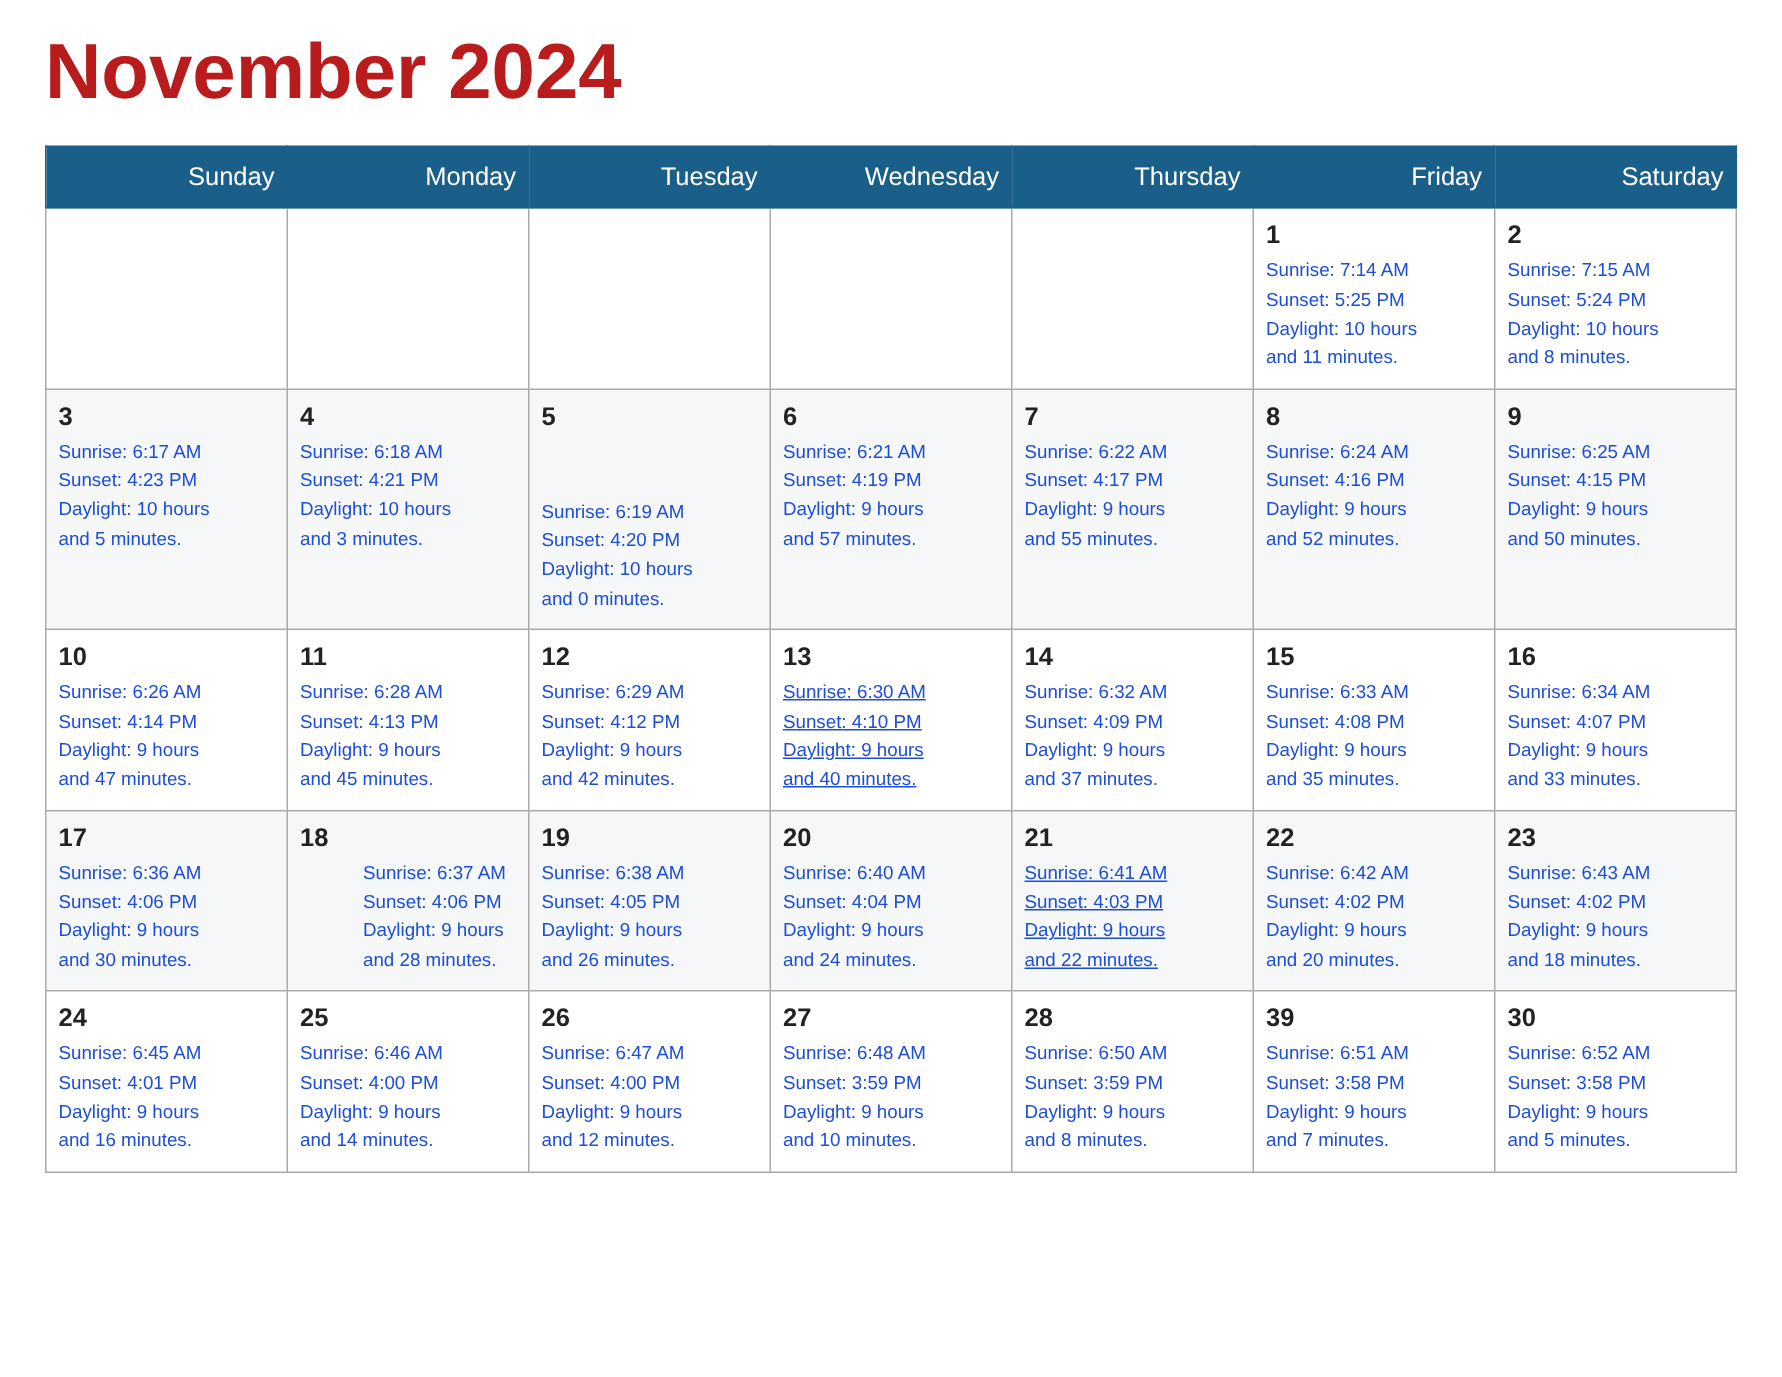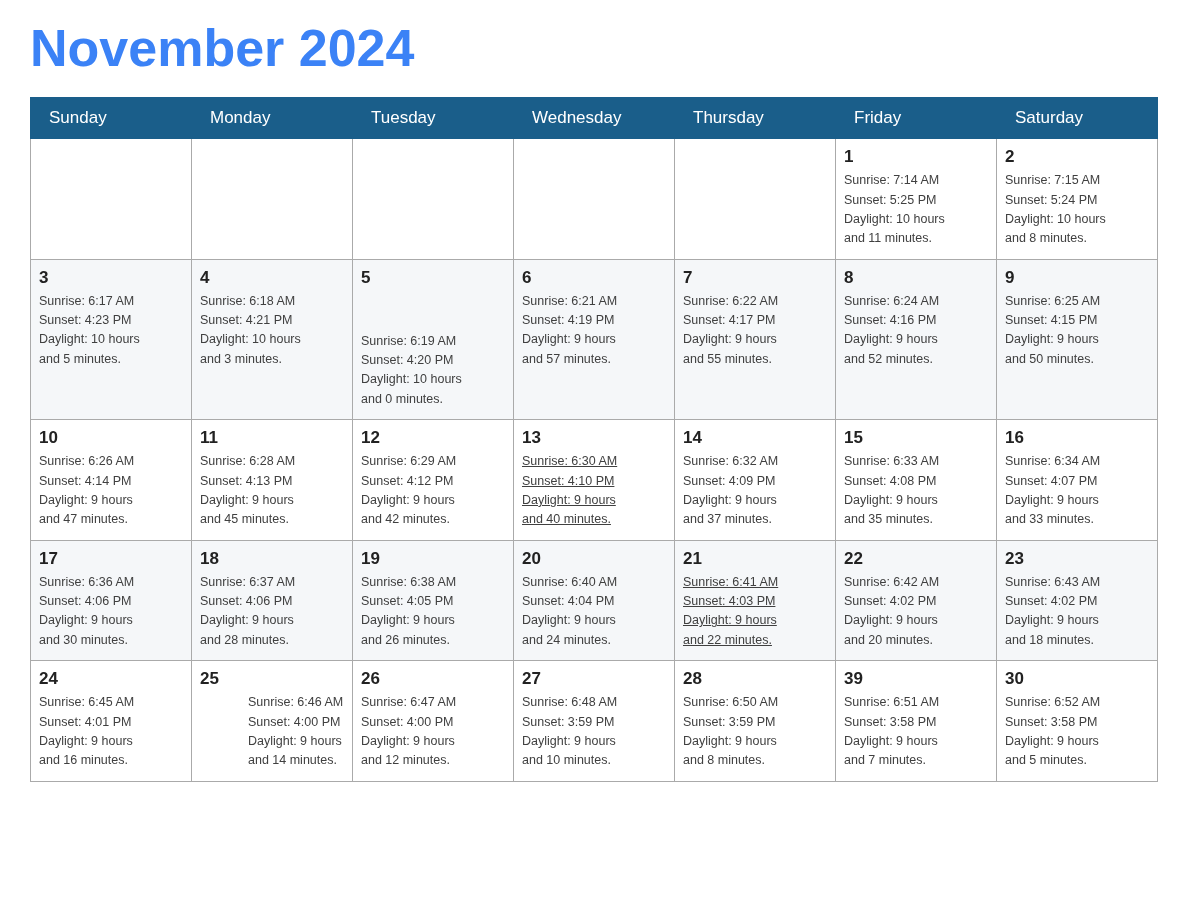--- a/index.html
+++ b/index.html
@@ -33,39 +33,39 @@
       font-weight: bold;
       margin-top: -5px;
       margin-left: 2px;
     }
     .title-area {
       text-align: right;
     }
     .month-title {
       font-size: 52px;
       font-weight: bold;
-      color: #3b82f6;
+      color: #b91c1c;
       line-height: 1.1;
     }
     .location {
       font-size: 20px;
       color: #444;
       margin-top: 4px;
     }
     .calendar {
       width: 100%;
       border-collapse: collapse;
     }
     .calendar th {
       background: #1a5e8a;
       color: #fff;
       font-size: 17px;
       font-weight: normal;
-      padding: 10px 18px;
-      text-align: left;
+      padding: 10px 8px;
+      text-align: right;
       border: 1px solid #1a5e8a;
     }
     .calendar td {
       border: 1px solid #aaa;
       vertical-align: top;
       padding: 8px 8px 10px 8px;
       width: 14.28%;
       min-height: 110px;
       background: #fff;
     }
@@ -74,21 +74,21 @@
     }
     .day-number {
       font-size: 17px;
       font-weight: bold;
       color: #222;
       display: block;
       margin-bottom: 4px;
     }
     .day-info {
       font-size: 12.5px;
-      color: #404040;
+      color: #1d4ed8;
       line-height: 1.55;
     }
     .empty-cell {
       background: #f9f9f9;
     }
   </style>
 </head>
 <body>
 
 <div class="header">
@@ -236,21 +236,21 @@
       <tr>
         <td>
           <span class="day-number">17</span>
           <div class="day-info" style="white-space: pre-line;">Sunrise: 6:36 AM
 Sunset: 4:06 PM
 Daylight: 9 hours
 and 30 minutes.</div>
         </td>
         <td>
           <span class="day-number">18</span>
-          <div class="day-info" style="white-space: pre-line;">Sunrise: 6:37 AM
+          <div class="day-info" style="white-space: pre-line; margin-left: 42px;">Sunrise: 6:37 AM
 Sunset: 4:06 PM
 Daylight: 9 hours
 and 28 minutes.</div>
         </td>
         <td>
           <span class="day-number">19</span>
           <div class="day-info" style="white-space: pre-line;">Sunrise: 6:38 AM
 Sunset: 4:05 PM
 Daylight: 9 hours
 and 26 minutes.</div>
@@ -287,21 +287,21 @@
       <tr>
         <td>
           <span class="day-number">24</span>
           <div class="day-info" style="white-space: pre-line;">Sunrise: 6:45 AM
 Sunset: 4:01 PM
 Daylight: 9 hours
 and 16 minutes.</div>
         </td>
         <td>
           <span class="day-number">25</span>
-          <div class="day-info" style="white-space: pre-line; margin-left: 48px;">Sunrise: 6:46 AM
+          <div class="day-info" style="white-space: pre-line;">Sunrise: 6:46 AM
 Sunset: 4:00 PM
 Daylight: 9 hours
 and 14 minutes.</div>
         </td>
         <td>
           <span class="day-number">26</span>
           <div class="day-info" style="white-space: pre-line;">Sunrise: 6:47 AM
 Sunset: 4:00 PM
 Daylight: 9 hours
 and 12 minutes.</div>

